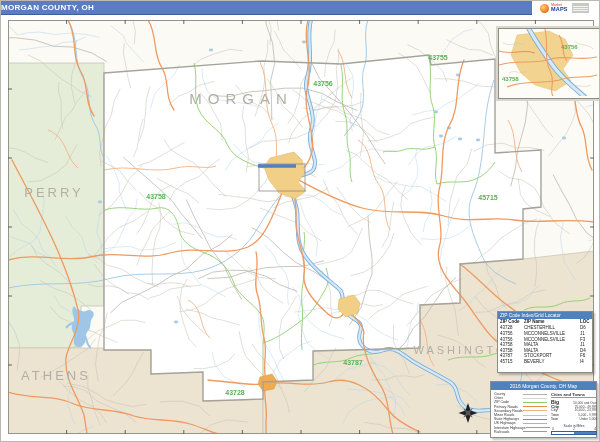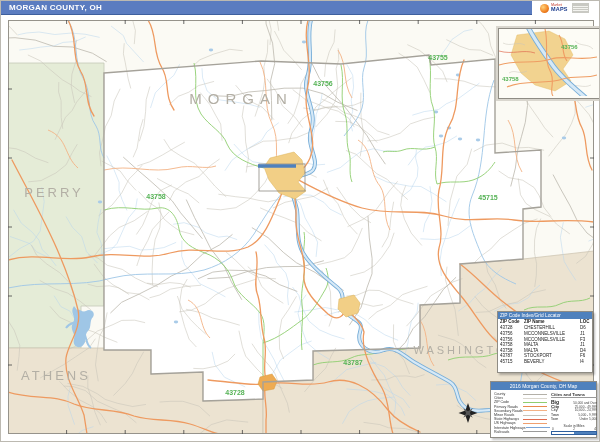--- a/index.html
+++ b/index.html
@@ -3,21 +3,21 @@
 <meta charset="utf-8">
 <style>
   html,body{margin:0;padding:0;background:#ffffff;}
   body{font-family:"Liberation Sans", sans-serif; -webkit-font-smoothing:antialiased;}
   #stage{position:relative;width:600px;height:442px;background:#ffffff;overflow:hidden;
          box-sizing:border-box;border:1px solid #bcb9b1;}
   
   .titlebar{position:absolute;left:0;top:0;width:531px;height:13px;background:#5b7cc0;
             border-bottom:1px solid #3e5f9e;}
   .titlebar .t{color:#ffffff;font-size:8px;font-weight:bold;letter-spacing:.3px;
-               padding-left:8px;line-height:13px;white-space:nowrap;}
+               padding-left:0;line-height:13px;white-space:nowrap;}
   
   .logo{position:absolute;left:531px;top:0;width:69px;height:14px;background:#ffffff;
         display:flex;align-items:center;gap:2px;padding-left:8px;box-sizing:border-box;}
   .logo .ball{width:9px;height:9px;border-radius:50%;
         background:radial-gradient(circle at 35% 35%, #ffd27a 0%, #f08020 60%, #c05010 100%);}
   .logo .btxt{display:flex;flex-direction:column;line-height:1;}
   .logo .b1{font-size:3.5px;font-style:italic;color:#c03020;}
   .logo .b2{font-size:5.5px;font-weight:bold;color:#1a3a8c;letter-spacing:.2px;}
   .logo .fine{width:17px;height:10px;background:#c9c9c3;margin-left:2px;
         display:flex;flex-direction:column;justify-content:center;gap:1px;padding:1px;box-sizing:border-box;}

